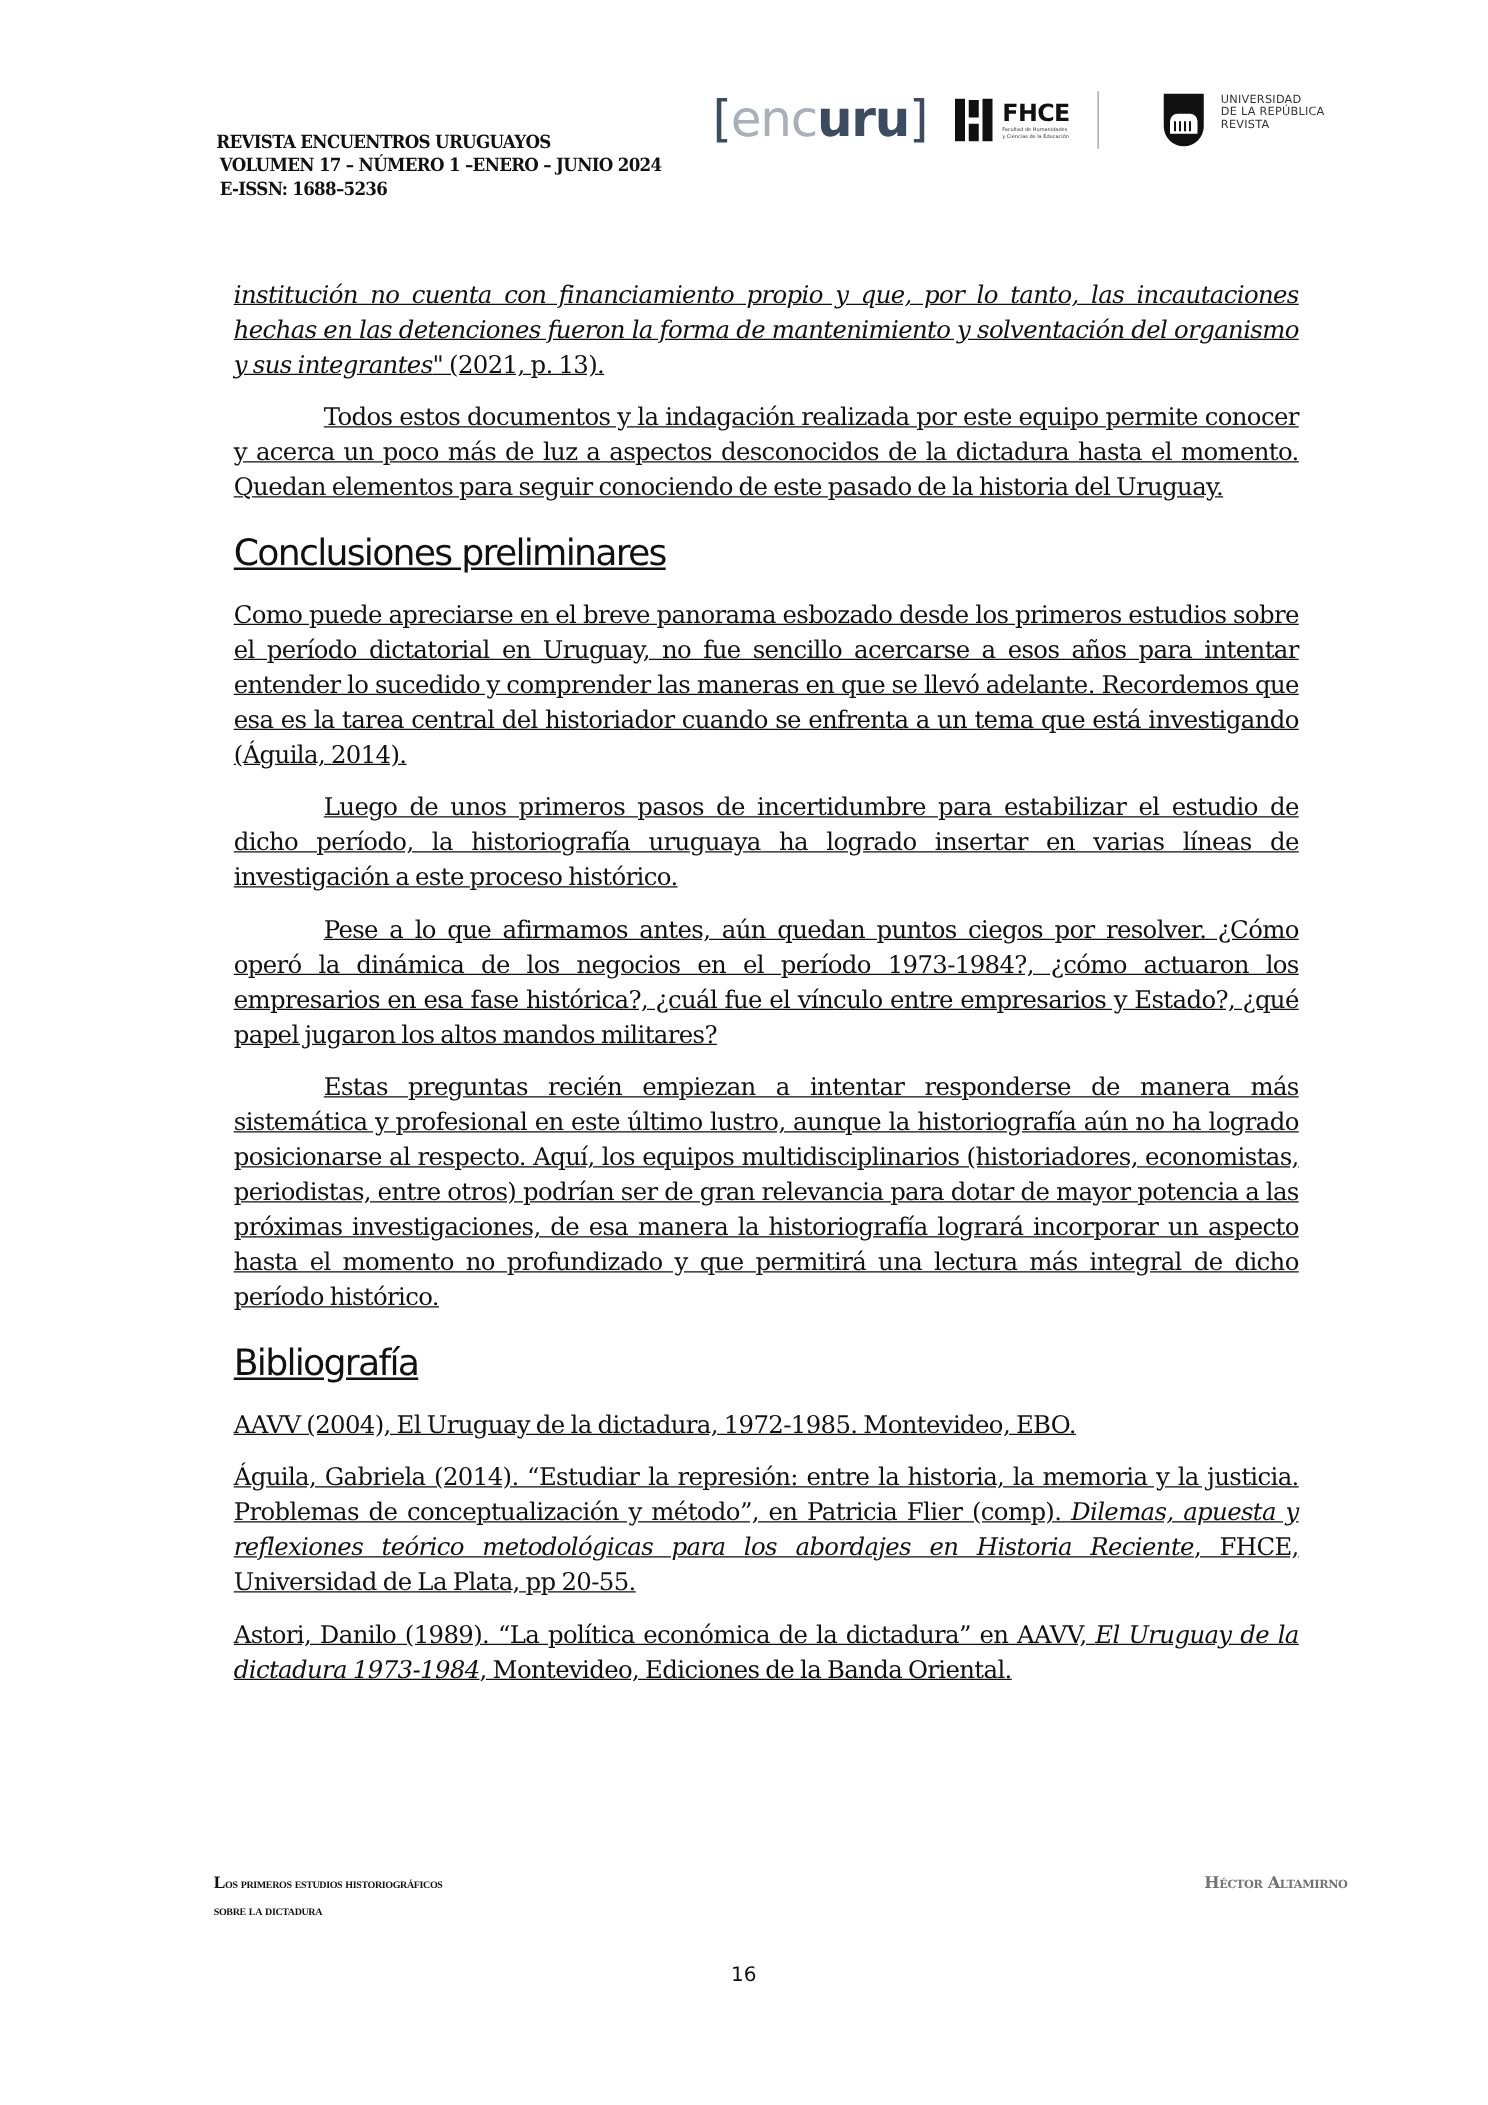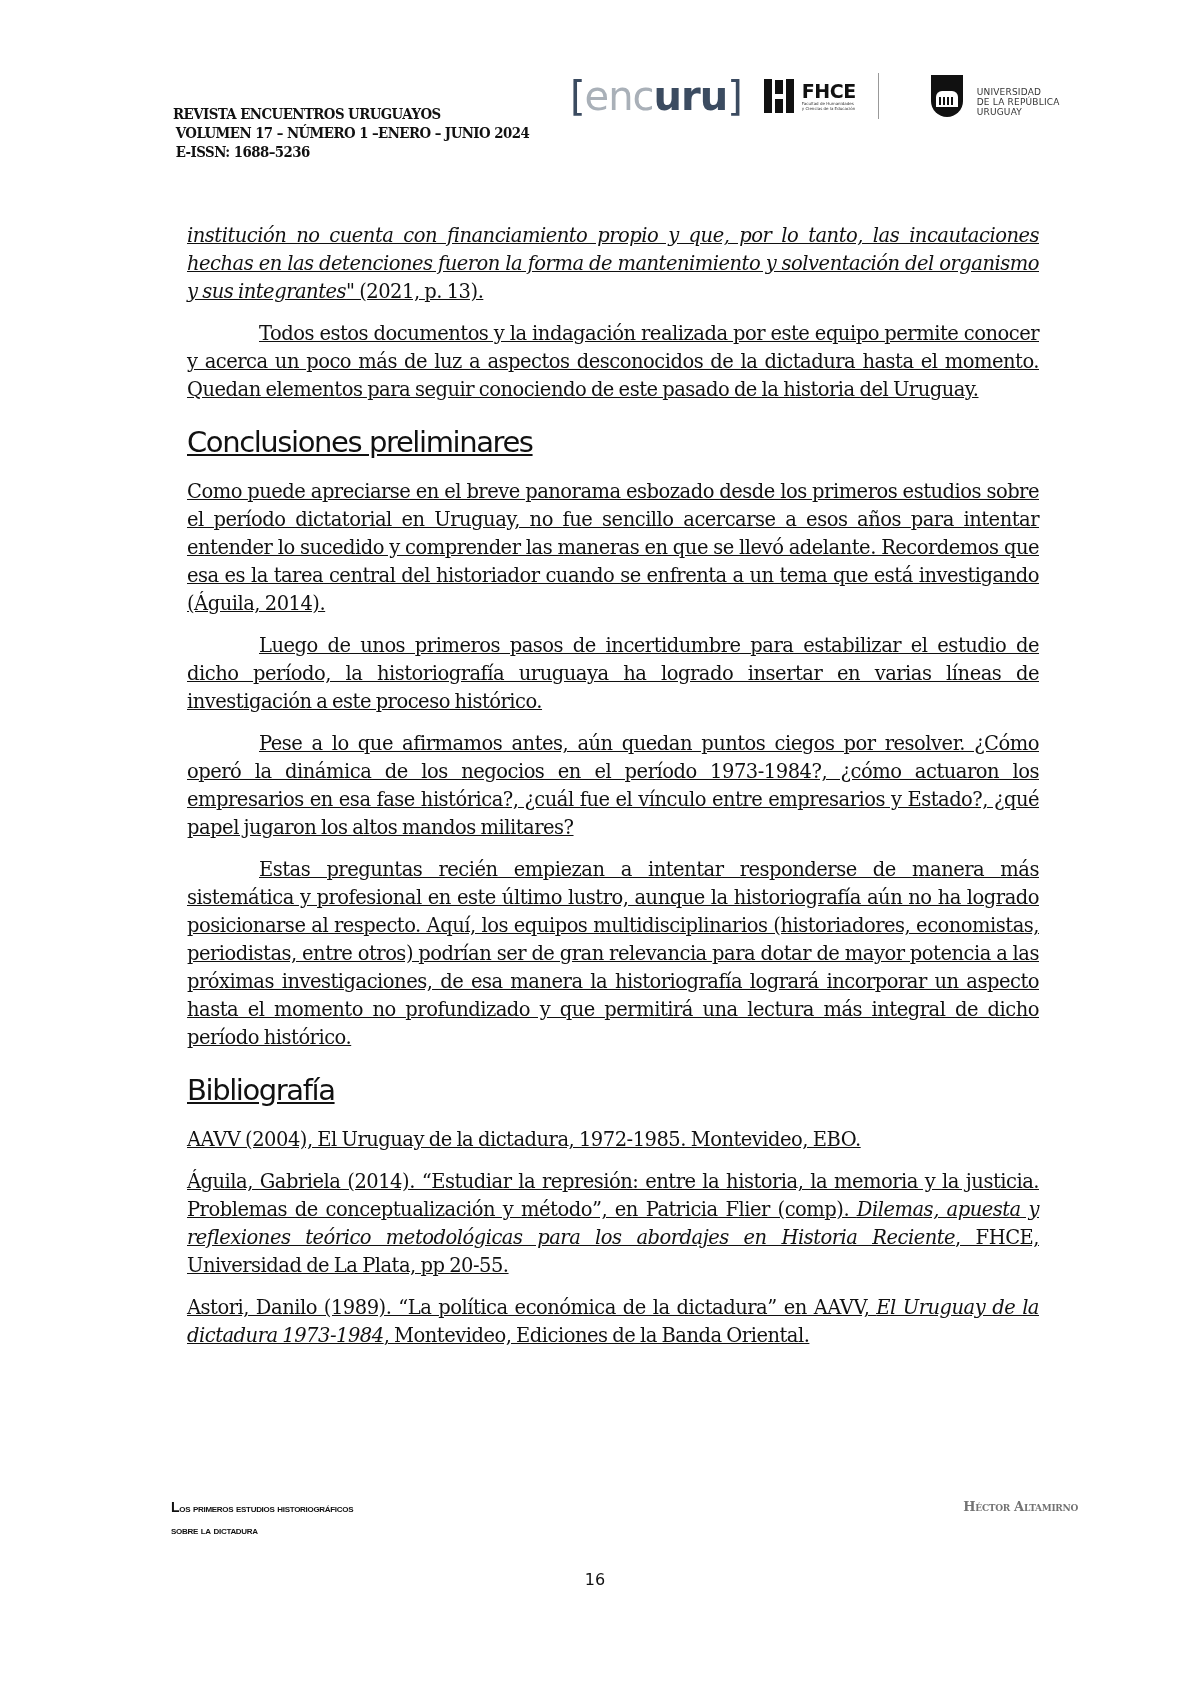--- a/index.html
+++ b/index.html
@@ -17,36 +17,36 @@
   .encuru .dark { color: #3b4b60; font-weight: bold; }
   .fhce { display: flex; align-items: center; margin-left: 22px; }
   .fhce-mark { display: flex; align-items: center; gap: 3px; height: 40px; }
   .fhce-mark .bar { background: #111; width: 8px; height: 34px; }
   .fhce-mark .mid { display: flex; flex-direction: column; gap: 5px; }
   .fhce-mark .mid span { display: block; background: #111; width: 8px; height: 14px; }
   .fhce-word { margin-left: 8px; display: flex; flex-direction: column; justify-content: space-between; }
   .fhce-word .big { font-family: "DejaVu Sans", sans-serif; font-weight: bold; font-size: 19px; color: #111; line-height: 20px; letter-spacing: -0.5px; }
   .fhce-word .small { font-family: "DejaVu Sans", sans-serif; font-size: 4px; color: #333; line-height: 5px; }
   .vsep { width: 1px; height: 46px; background: #999; margin-left: 22px; margin-right: 22px; }
-  .udelar { display: flex; align-items: flex-end; padding-left: 30px; }
+  .udelar { display: flex; align-items: flex-start; padding-left: 30px; }
   .shield { width: 32px; height: 42px; background: #111; border-radius: 0 0 16px 16px; position: relative; }
   .shield .bldg { position: absolute; left: 5px; top: 16px; width: 22px; height: 16px; background: #fff; border-radius: 6px 6px 0 0; }
   .shield .bldg::after { content: ""; position: absolute; left: 3px; top: 6px; width: 16px; height: 8px; background: repeating-linear-gradient(90deg, #111 0 2px, #fff 2px 4px); }
   .udelar-text { margin-left: 14px; font-family: "DejaVu Sans", sans-serif; font-size: 9px; line-height: 10px; color: #333; letter-spacing: 0.2px; }
 
   
   .content { position: absolute; left: 187px; top: 222px; width: 852px; font-family: "DejaVu Serif", serif; font-size: 19.5px; line-height: 28px; color: #111; text-decoration: underline; }
   .content p { margin: 0; text-align: justify; letter-spacing: -0.5px; word-spacing: -1px; }
   .content .indent { text-indent: 72px; }
   .content em { font-style: italic; }
   .gap { height: 14px; }
   h2 { font-family: "DejaVu Sans", sans-serif; font-weight: normal; font-size: 29px; letter-spacing: -1.4px; margin: 0; line-height: 40px; color: #111; }
 
   
-  .footer-left { position: absolute; left: 171px; top: 1496px; font-family: Liberation Sans, sans-serif; font-weight: bold; font-size: 11px; line-height: 22px; color: #111; font-variant: small-caps; letter-spacing: -0.3px; }
+  .footer-left { position: absolute; left: 171px; top: 1496px; font-family: Liberation Serif, serif; font-weight: bold; font-size: 11px; line-height: 22px; color: #111; font-variant: small-caps; letter-spacing: -0.3px; }
   .footer-left .fl1::first-letter { font-size: 14px; }
   .footer-right { position: absolute; right: 112px; top: 1496px; font-family: "DejaVu Serif", serif; font-weight: bold; font-size: 13px; line-height: 22px; color: #737373; font-variant: small-caps; letter-spacing: -0.3px; text-align: center; }
   .page-num { position: absolute; left: 0; width: 1190px; top: 1570px; text-align: center; font-family: "DejaVu Sans", sans-serif; font-size: 16px; color: #111; }
 </style>
 </head>
 <body>
 
 <div class="page">
 
   <div class="hdr-text">
@@ -78,21 +78,21 @@
       </div>
     </div>
     <div class="vsep"></div>
     <div class="udelar">
       <div class="shield">
           <div class="bldg"></div>
         </div>
       <div class="udelar-text">
         <div>UNIVERSIDAD</div>
         <div>DE LA REPÚBLICA</div>
-        <div>URUGUAY</div>
+        <div>REVISTA</div>
       </div>
     </div>
   </div>
 
   <div class="content">
     <p><em>institución no cuenta con financiamiento propio y que, por lo tanto, las incautaciones hechas en las detenciones fueron la forma de mantenimiento y solventación del organismo y sus integrantes</em><span>" (2021, p. 13).</span></p>
     <div class="gap"></div>
     <p class="indent">Todos estos documentos y la indagación realizada por este equipo permite conocer y acerca un poco más de luz a aspectos desconocidos de la dictadura hasta el momento.  Quedan elementos para seguir conociendo de este pasado de la historia del Uruguay.</p>
     <div class="gap" style="height:18px"></div>
 

